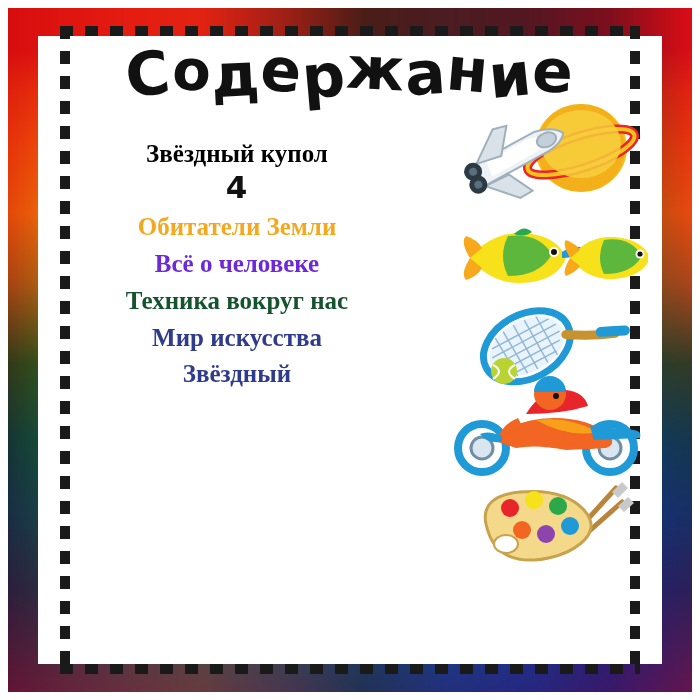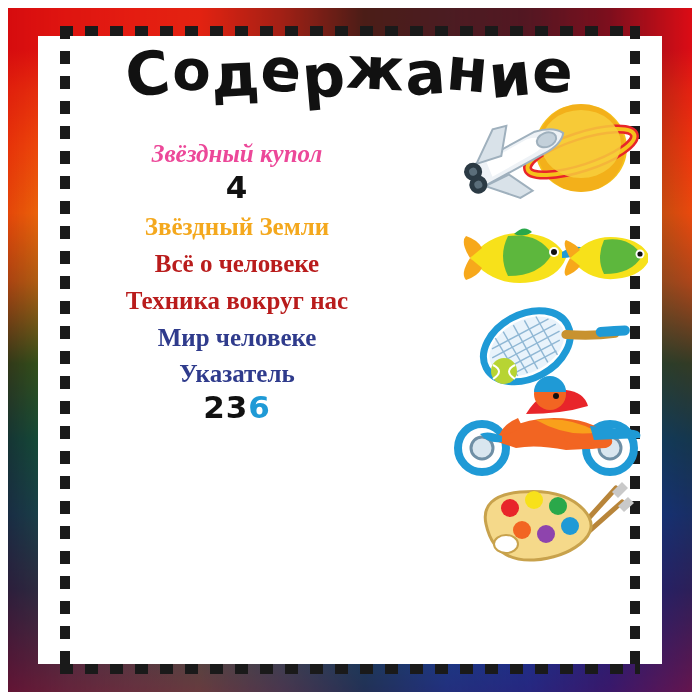--- a/index.html
+++ b/index.html
@@ -181,38 +181,37 @@
     <div class="dash-top"></div>
     <div class="dash-bottom"></div>
     <div class="dash-left"></div>
     <div class="dash-right"></div>
   </div>
 
   <div class="title" id="title-host"><span class="ch c0">С</span><span class="ch c1">о</span><span class="ch c2">д</span><span class="ch c3">е</span><span class="ch c4">р</span><span class="ch c5">ж</span><span class="ch c6">а</span><span class="ch c7">н</span><span class="ch c8">и</span><span class="ch c9">е</span></div>
 
   <div class="toc" id="toc-host">
       <div class="toc-entry">
-        <div class="toc-label" style="color: #ec4899; font-style: italic;">Звёздный купол</div>
+        <div class="toc-label" style="color: #000000;">Звёздный купол</div>
         <div class="toc-page"><span class="digit" style="color: rgb(17, 17, 17);">4</span></div>
       </div>
       <div class="toc-entry">
-        <div class="toc-label" style="color: rgb(244, 168, 29);">Звёздный Земли</div>
-      </div>
-      <div class="toc-entry">
-        <div class="toc-label" style="color: #b91c1c;">Всё о человеке</div>
-      </div>
-      <div class="toc-entry">
-        <div class="toc-label" style="color: #b91c1c;">Техника вокруг нас</div>
-      </div>
-      <div class="toc-entry">
-        <div class="toc-label" style="color: rgb(47, 59, 140);">Мир человеке</div>
-      </div>
-      <div class="toc-entry">
-        <div class="toc-label" style="color: rgb(47, 59, 140);">Указатель</div>
-        <div class="toc-page"><span class="digit" style="color: rgb(17, 17, 17);">2</span><span class="digit" style="color: rgb(17, 17, 17);">3</span><span class="digit" style="color: rgb(31, 154, 214);">6</span></div>
+        <div class="toc-label" style="color: rgb(244, 168, 29);">Обитатели Земли</div>
+      </div>
+      <div class="toc-entry">
+        <div class="toc-label" style="color: #6d28d9;">Всё о человеке</div>
+      </div>
+      <div class="toc-entry">
+        <div class="toc-label" style="color: #14532d;">Техника вокруг нас</div>
+      </div>
+      <div class="toc-entry">
+        <div class="toc-label" style="color: rgb(47, 59, 140);">Мир искусства</div>
+      </div>
+      <div class="toc-entry">
+        <div class="toc-label" style="color: rgb(47, 59, 140);">Звёздный</div>
       </div>
     </div>
 
   <div class="art">
 
     <div class="art-item" style="left:8px; top:0;">
       <svg width="200" height="110" viewBox="0 0 200 110">
         <g>
           <ellipse cx="133" cy="48" rx="46" ry="44" fill="#f5c21b"></ellipse>
           <path d="M133 4 a44 44 0 0 1 0 88 a44 44 0 0 1 0 -88" fill="#f1a31a" opacity=".55"></path>

